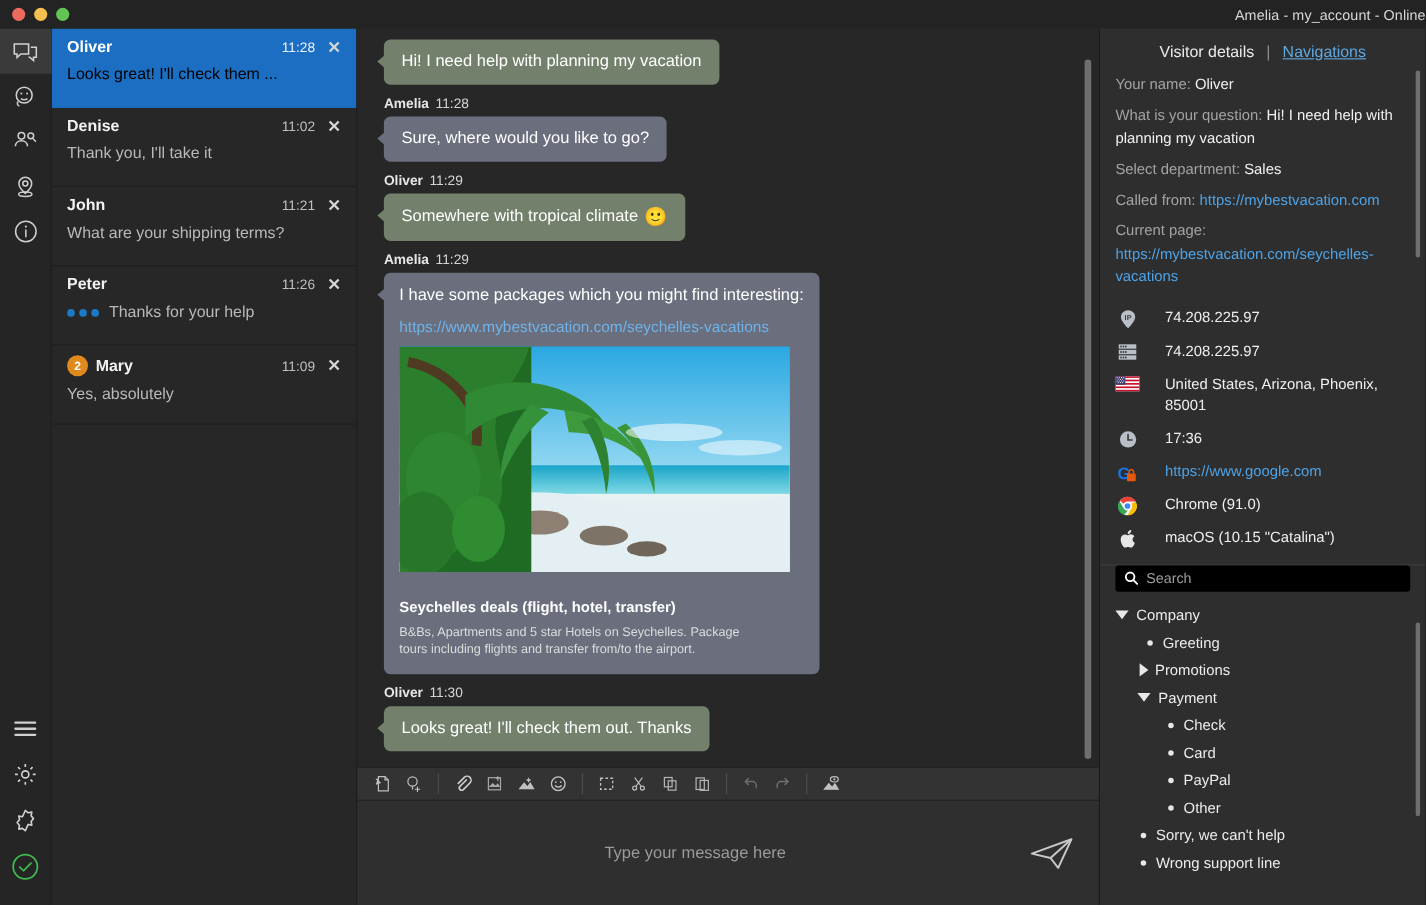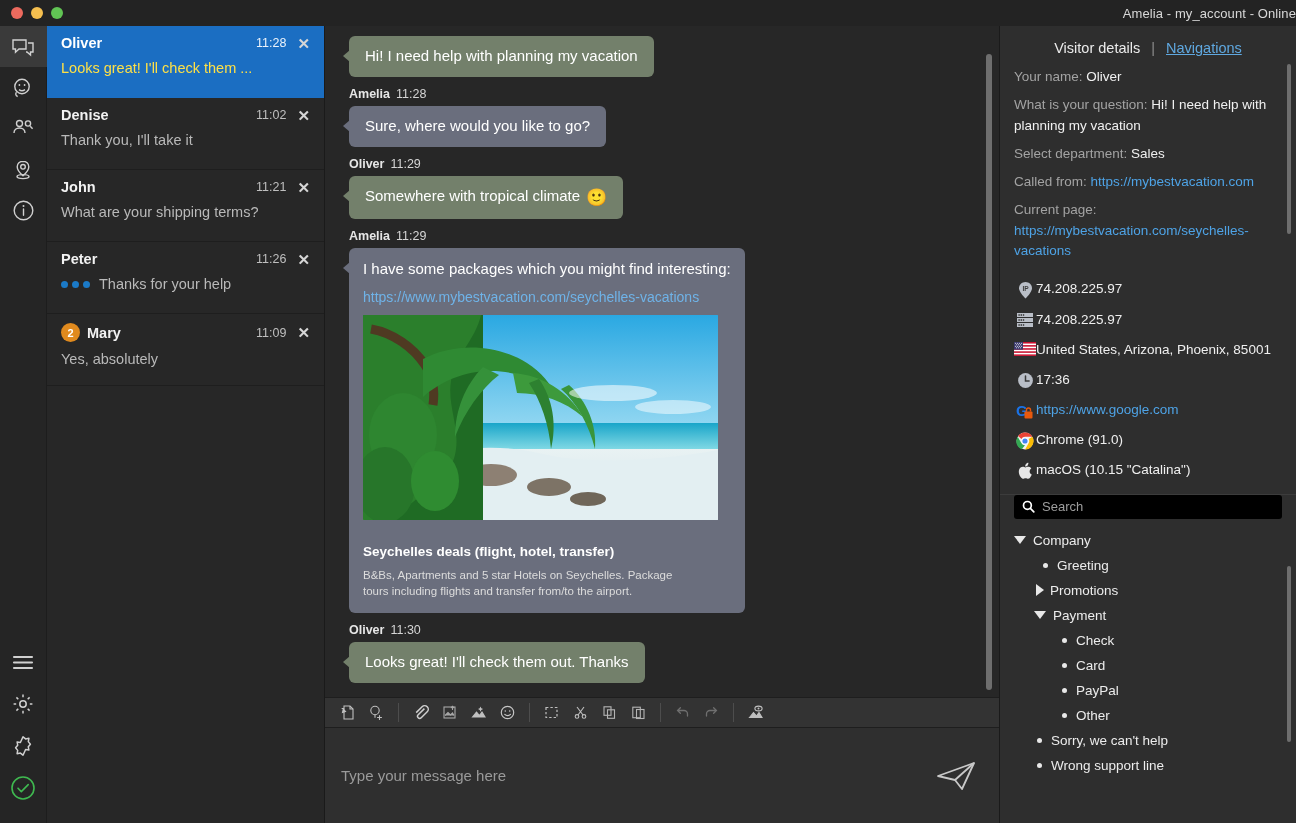--- a/index.html
+++ b/index.html
@@ -82,21 +82,21 @@
   }
   .conv-name { color: #f2f2f2; font-size: 14.5px; font-weight: bold; }
   .conv.selected .conv-name { color: #ffffff; }
   .conv-time { margin-left: auto; color: #bfbfbf; font-size: 12.5px; }
   .conv.selected .conv-time { color: #eaf2fb; }
   .conv-close {
     margin-left: 11px; color: #d6d6d6; font-size: 15px; line-height: 1;
     font-weight: 600;
   }
   .conv-row2 { margin-top: 9px; display: flex; align-items: center; color: #b9b9b9; font-size: 14.5px; }
-  .conv.selected .conv-row2 { color: #fde047; }
+  .conv.selected .conv-row2 { color: #000000; }
   .typing { display: inline-flex; gap: 4px; margin-right: 9px; }
   .typing i { width: 7px; height: 7px; border-radius: 50%; background: #1b7ac7; display:block; }
 
   
   .center {
     flex: 1 1 auto; min-width: 0;
     background: #272727;
     display: flex; flex-direction: column;
     border-right: 1px solid #1a1a1a;
   }
@@ -160,20 +160,21 @@
   .composer {
     flex: 0 0 95px; height: 95px;
     background: #2f2f2f;
     display: flex; align-items: center;
     padding: 0 22px 0 16px;
   }
   .composer-input {
     flex: 1 1 auto; background: transparent; border: none; outline: none;
     color: #c4b5fd; font-size: 15px;
     font-family: "Liberation Sans", sans-serif;
+    text-align: center;
   }
   .composer-input::placeholder { color: #9a9a9a; }
   .send-btn { color: #c8c8c8; margin-left: 12px; }
 
   
   .rightpanel {
     width: 296px; flex: 0 0 296px;
     background: #2e2e2e;
     display: flex; flex-direction: column;
     position: relative; overflow: hidden;
@@ -186,21 +187,21 @@
   .rp-head .rp-div { color: #8c8c8c; margin: 0 7px; }
   .rp-head .rp-nav { color: #5fa8e0; text-decoration: underline; }
 
   .details { padding: 0 14px 0 14px; }
   .d-row { font-size: 13.5px; line-height: 1.5; margin-bottom: 8px; }
   .d-label { color: #a3a3a3; }
   .d-value { color: #f0f0f0; }
   .d-link { color: #4ea3e6; }
 
   .meta-list { margin-top: 11px; padding: 0 14px; }
-  .meta-row { display: flex; align-items: flex-start; gap: 0; margin-bottom: 11px; }
+  .meta-row { display: flex; align-items: flex-start; gap: 23px; margin-bottom: 11px; }
   .meta-ico { width: 22px; flex: 0 0 22px; display: flex; justify-content: center; align-items: center; padding-top: 1px; }
   .meta-txt { color: #efefef; font-size: 13.5px; line-height: 1.4; }
   .meta-txt.link { color: #4ea3e6; }
 
   .rp-sep { height: 1px; background: #3c3c3c; margin: 3px 0 0 0; }
 
   .qt-title { text-align: center; color: #e8e8e8; font-size: 14.5px; padding: 12px 0 10px 0; }
   .qt-search {
     margin: 0 14px; height: 24px; background: #000; border-radius: 3px;
     display: flex; align-items: center; padding: 0 8px; gap: 7px;

